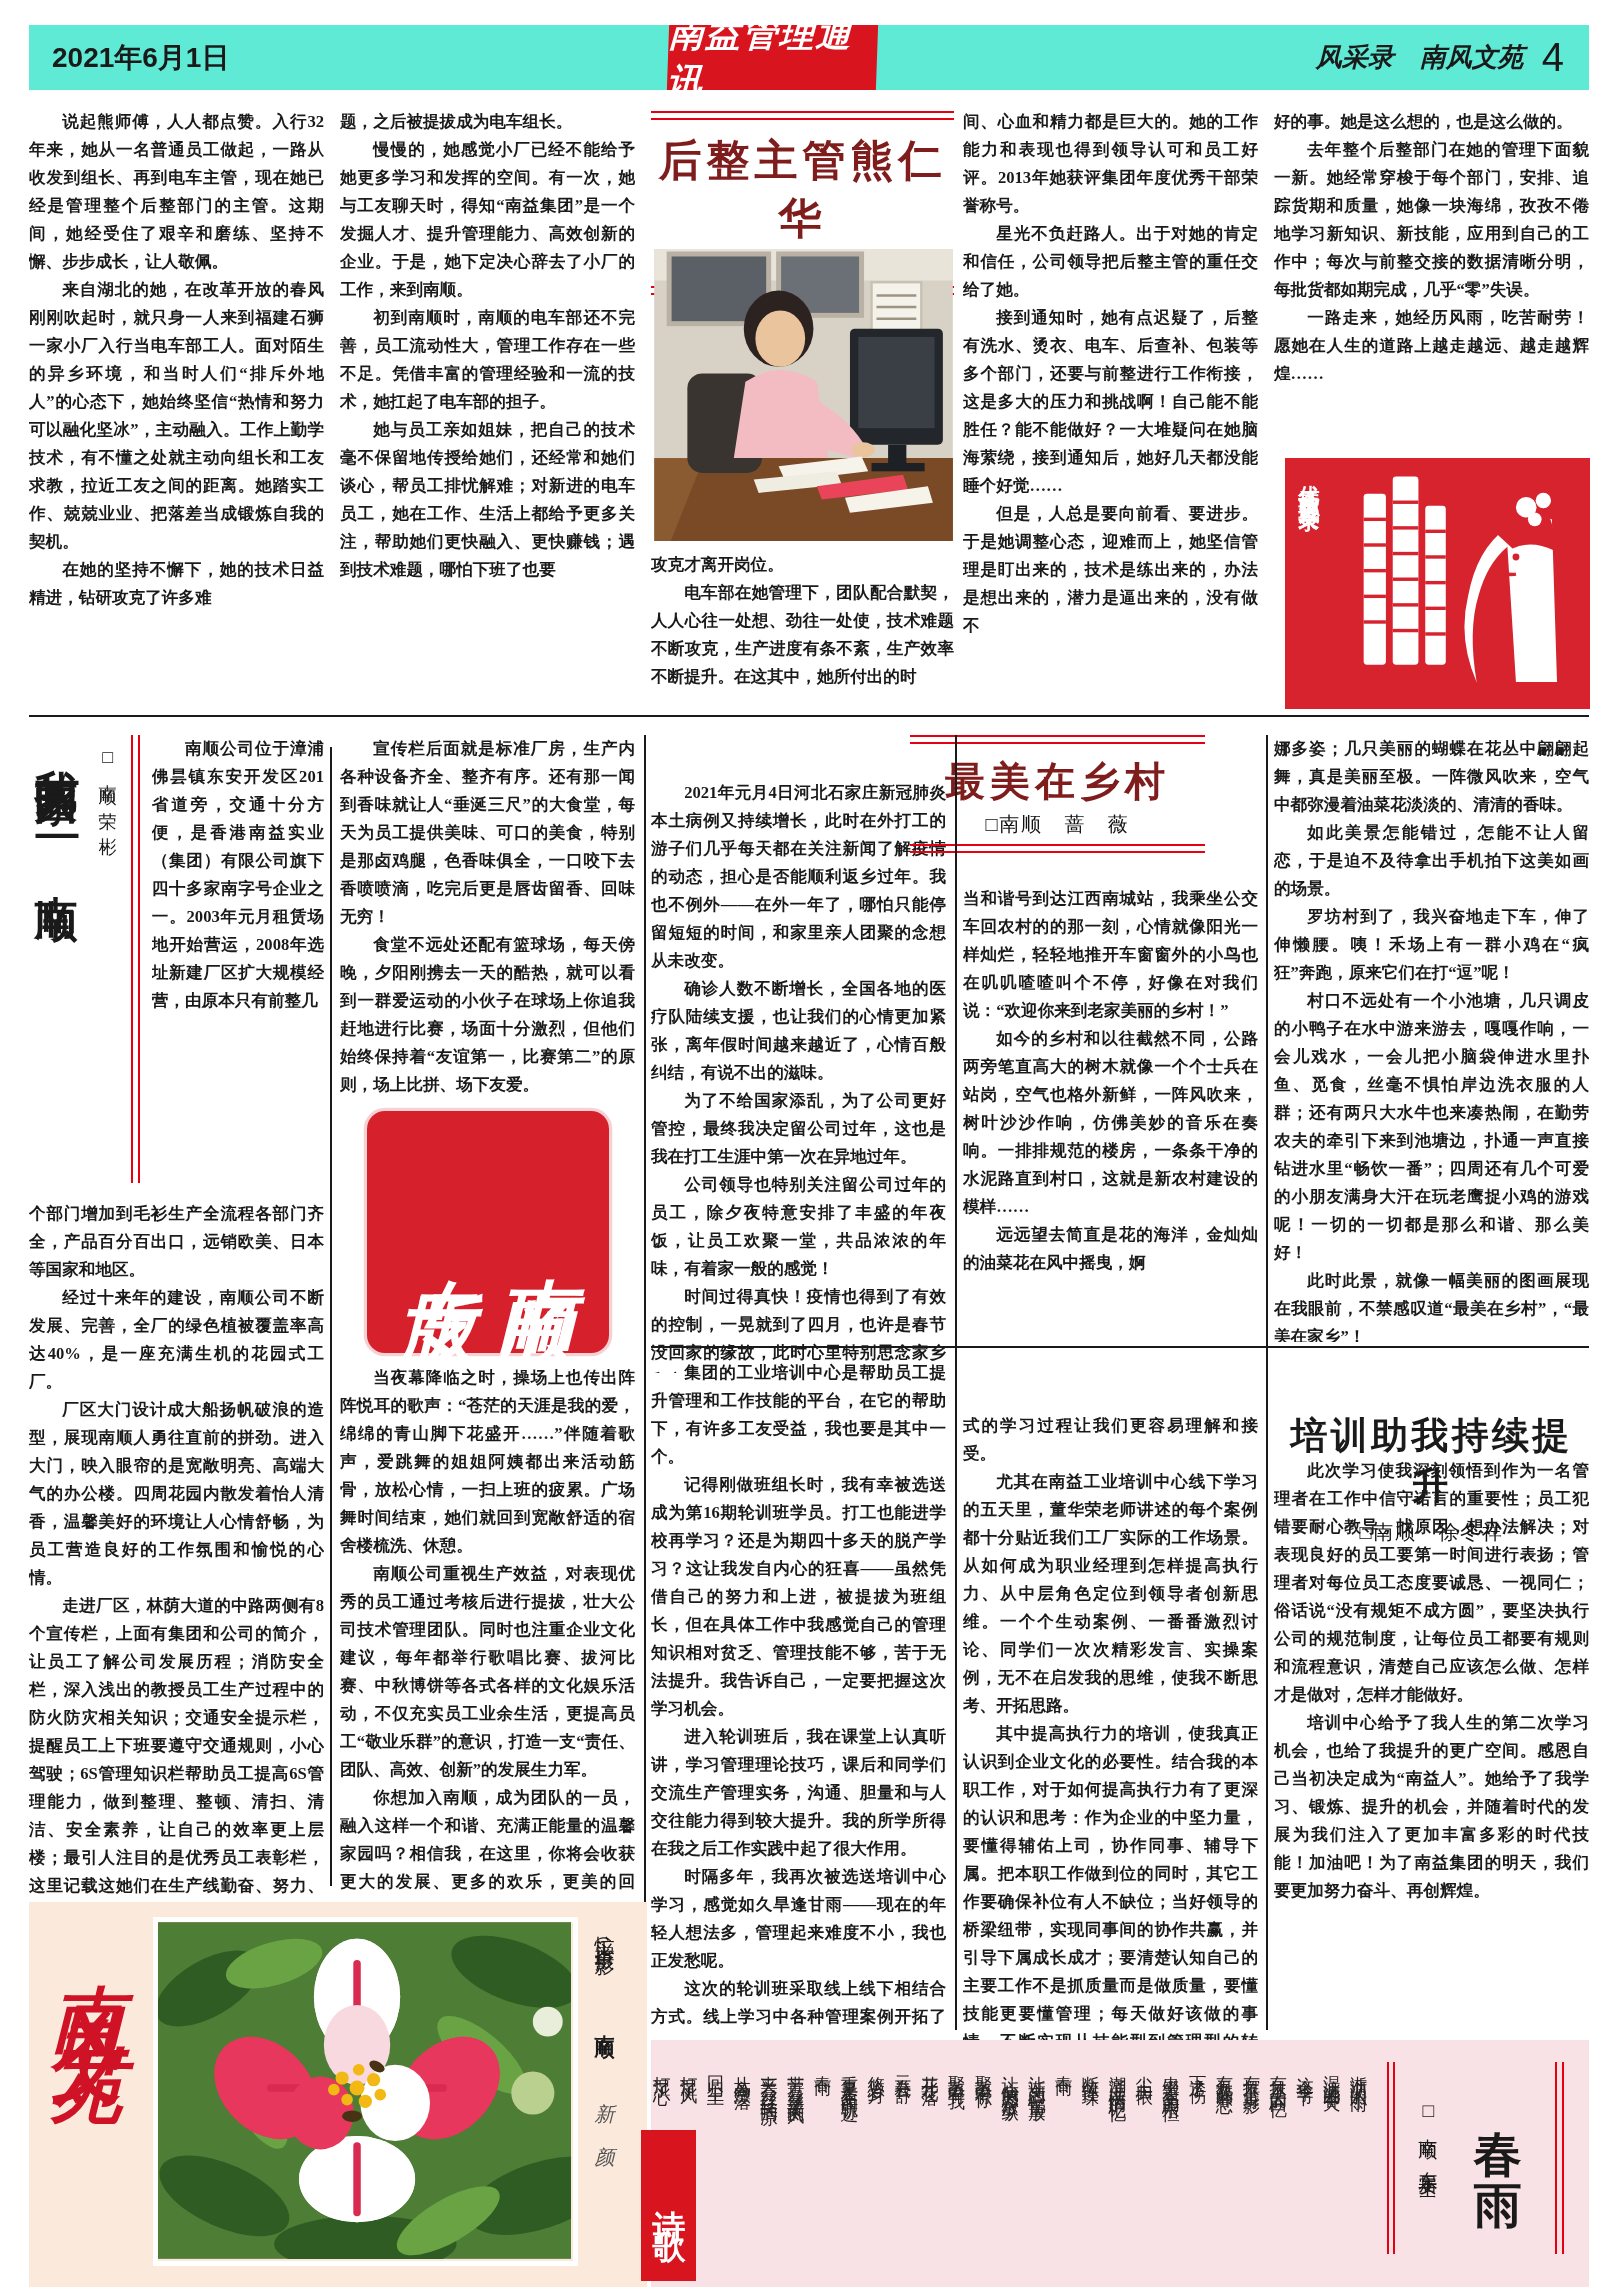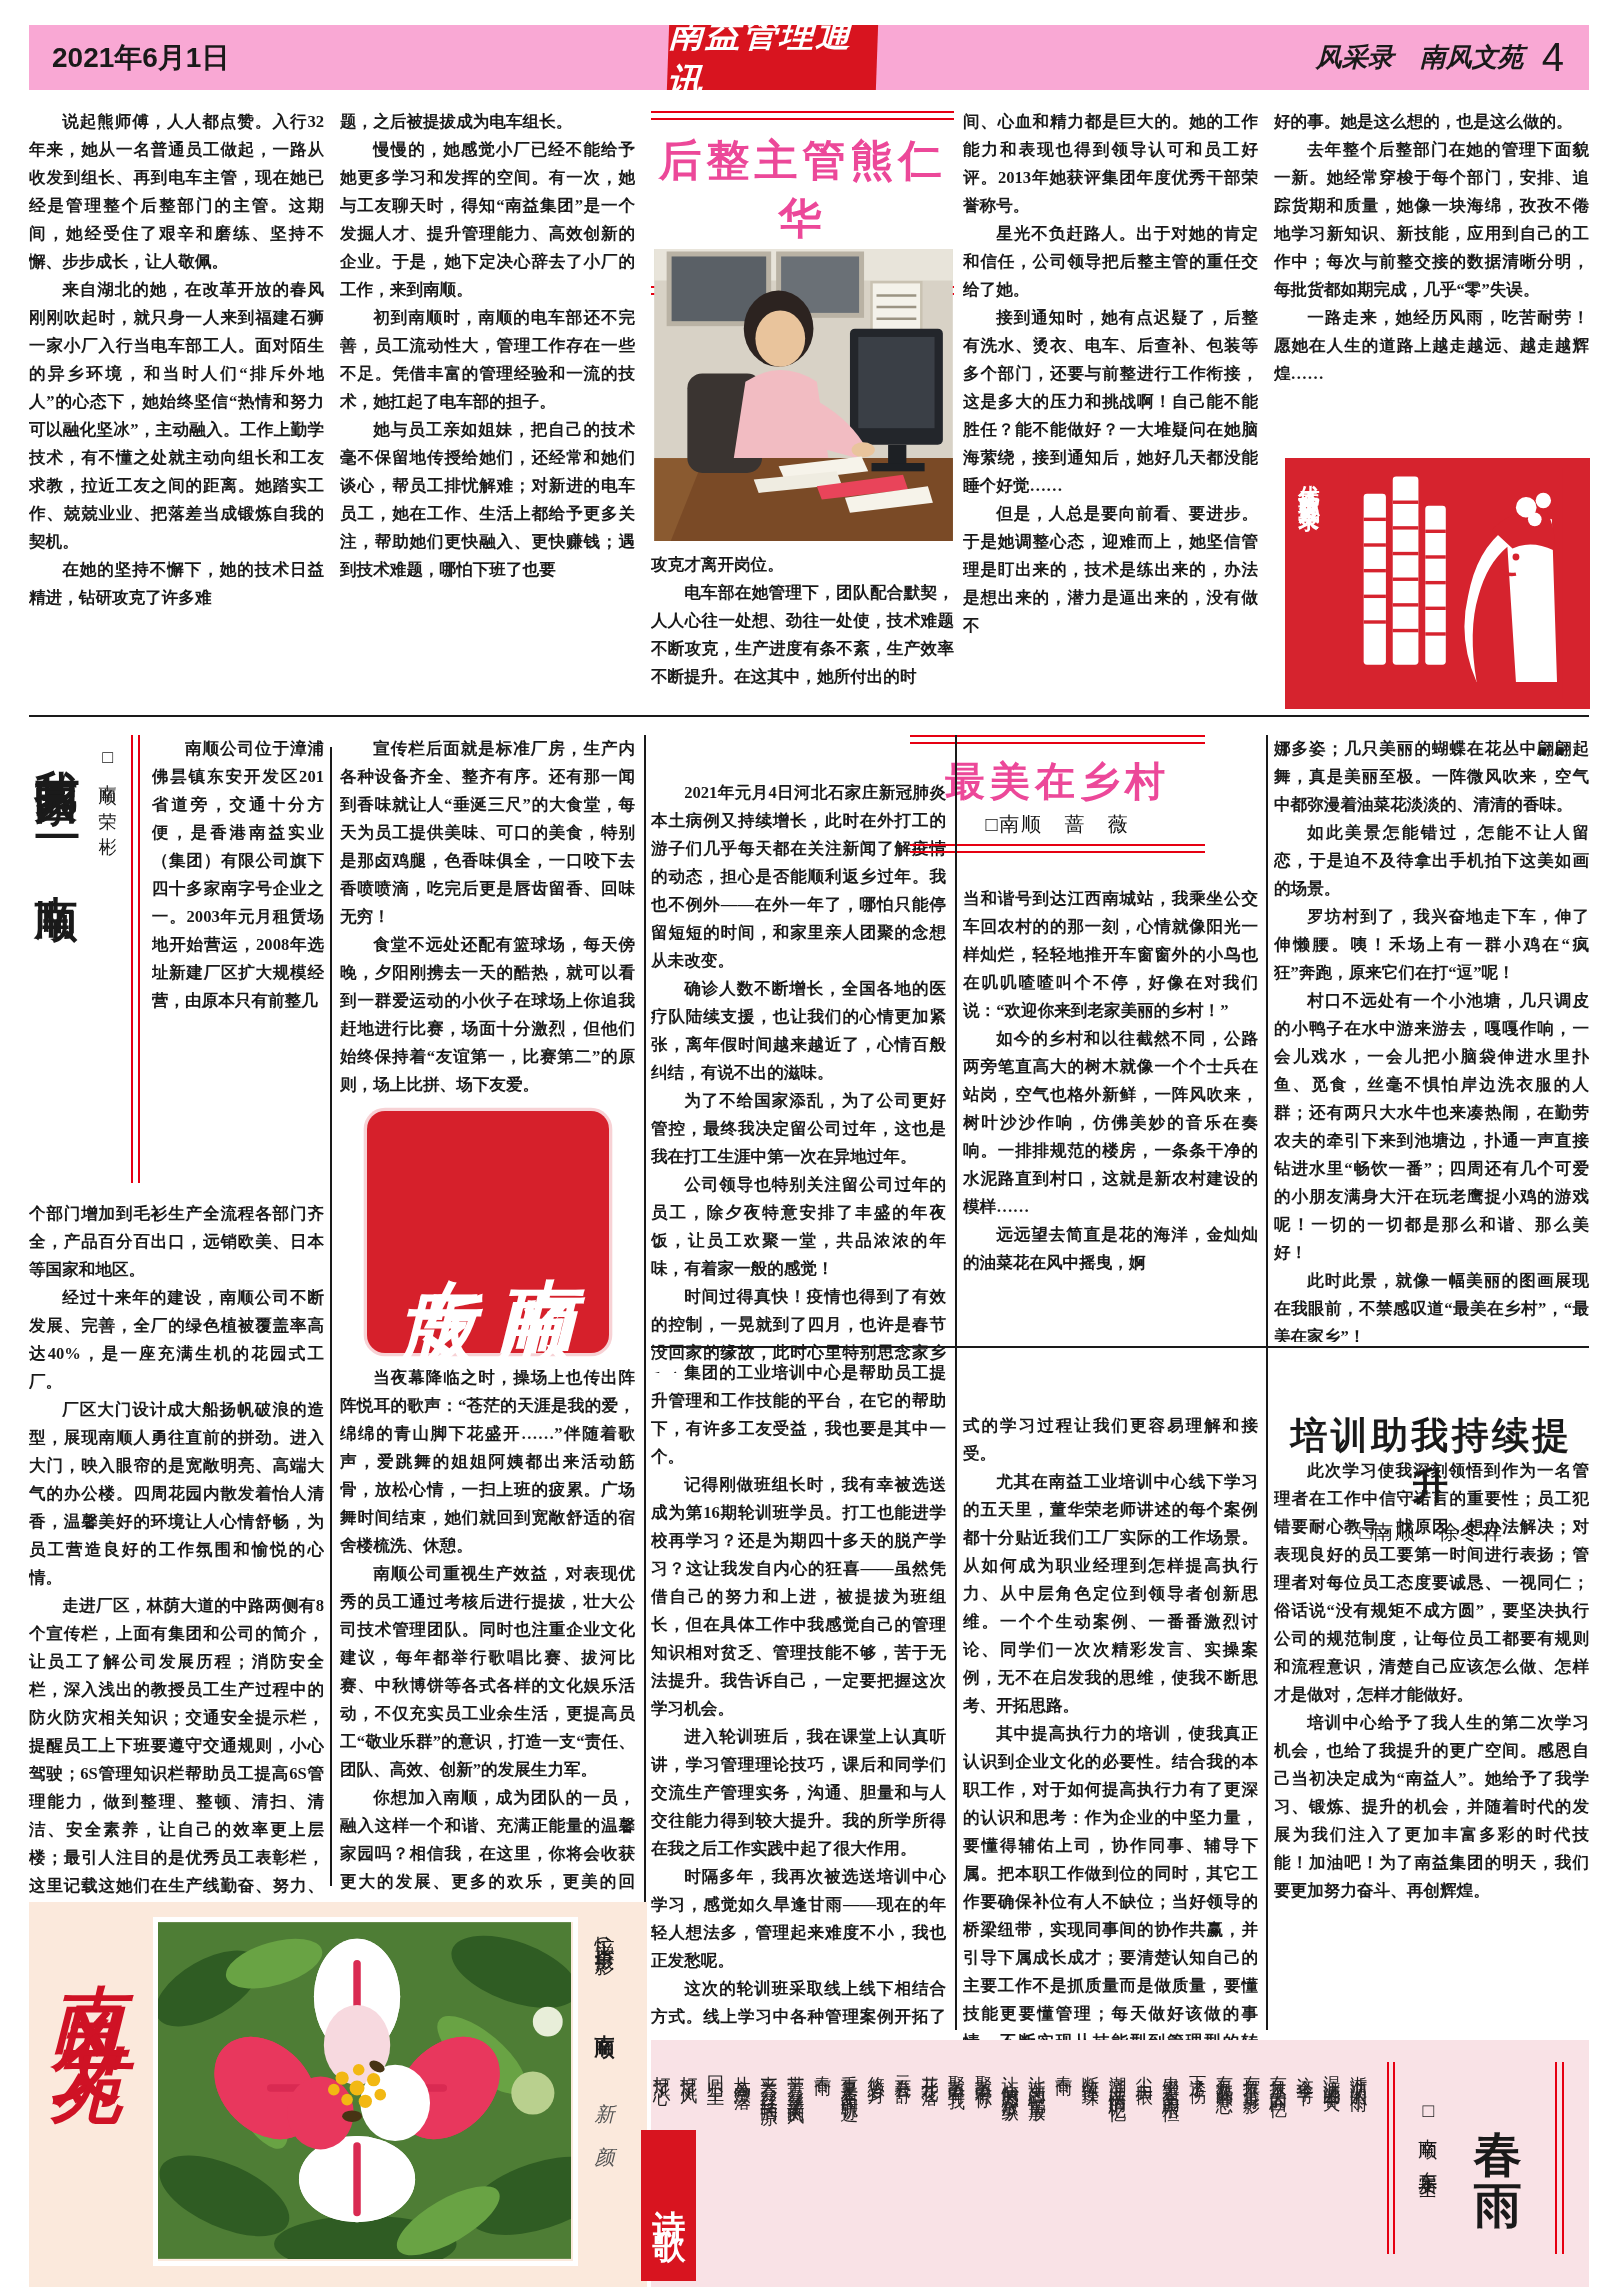--- a/index.html
+++ b/index.html
@@ -4,38 +4,38 @@
 <style>
   * { box-sizing: border-box; }
   html,body { margin:0; padding:0; }
   body {
     width:1618px; height:2295px; position:relative; background:#ffffff;
     font-family:"Liberation Serif","DejaVu Serif",serif; color:#1a1a1a;
   }
   .abs { position:absolute; }
 
   
-  .hdr { background:#f9a8d4; display:flex; align-items:center; }
+  .hdr { background:#5eead4; display:flex; align-items:center; }
   .hdr-date { font-size:28px; font-weight:bold; font-family:"Liberation Sans","DejaVu Sans",sans-serif; padding-left:23px; }
   .masthead { background:#d8141f; color:#fff; height:100%; width:209px; margin:0 auto;
     display:flex; align-items:center; justify-content:center; font-size:35px; font-weight:bold;
     font-style:italic; letter-spacing:1.7px; transform:skewX(-2deg); }
   .hdr-right { display:flex; align-items:center; gap:18px; padding-right:25px; }
   .hdr-section { font-size:26px; font-weight:bold; font-style:italic; }
   .hdr-page { font-size:40px; font-family:"Liberation Sans","DejaVu Sans",sans-serif; }
 
   
   .col { overflow:hidden; text-align:justify;font-weight:bold; }
   .col p { margin:0; font-size:16.6px; line-height:28px; text-indent:2em; }
   .cont-first p:first-child { text-indent:0; }
 
   
   .red2h { height:9px; border-top:2.5px solid #e60012; border-bottom:2.5px solid #e60012; }
   .red2v { width:9px; border-left:2.5px solid #e60012; border-right:2.5px solid #e60012; }
-  .headline { font-family:"Liberation Sans","DejaVu Sans",sans-serif; font-weight:bold; color:#ec4899;
+  .headline { font-family:"Liberation Sans","DejaVu Sans",sans-serif; font-weight:bold; color:#7f1d1d;
     text-align:center; letter-spacing:5px; }
   .byline { text-align:center; font-size:20px; letter-spacing:1.7px; color:#111; }
 
   .vtext { writing-mode:vertical-rl; text-orientation:upright; }
 
   .rule-h { background:#1a1a1a; height:1.7px; }
   .rule-v { background:#1a1a1a; width:1.7px; }
 
   
   .stamp { width:242px; height:242px; background:#d6202b; border-radius:18px; margin:11.6px auto;

